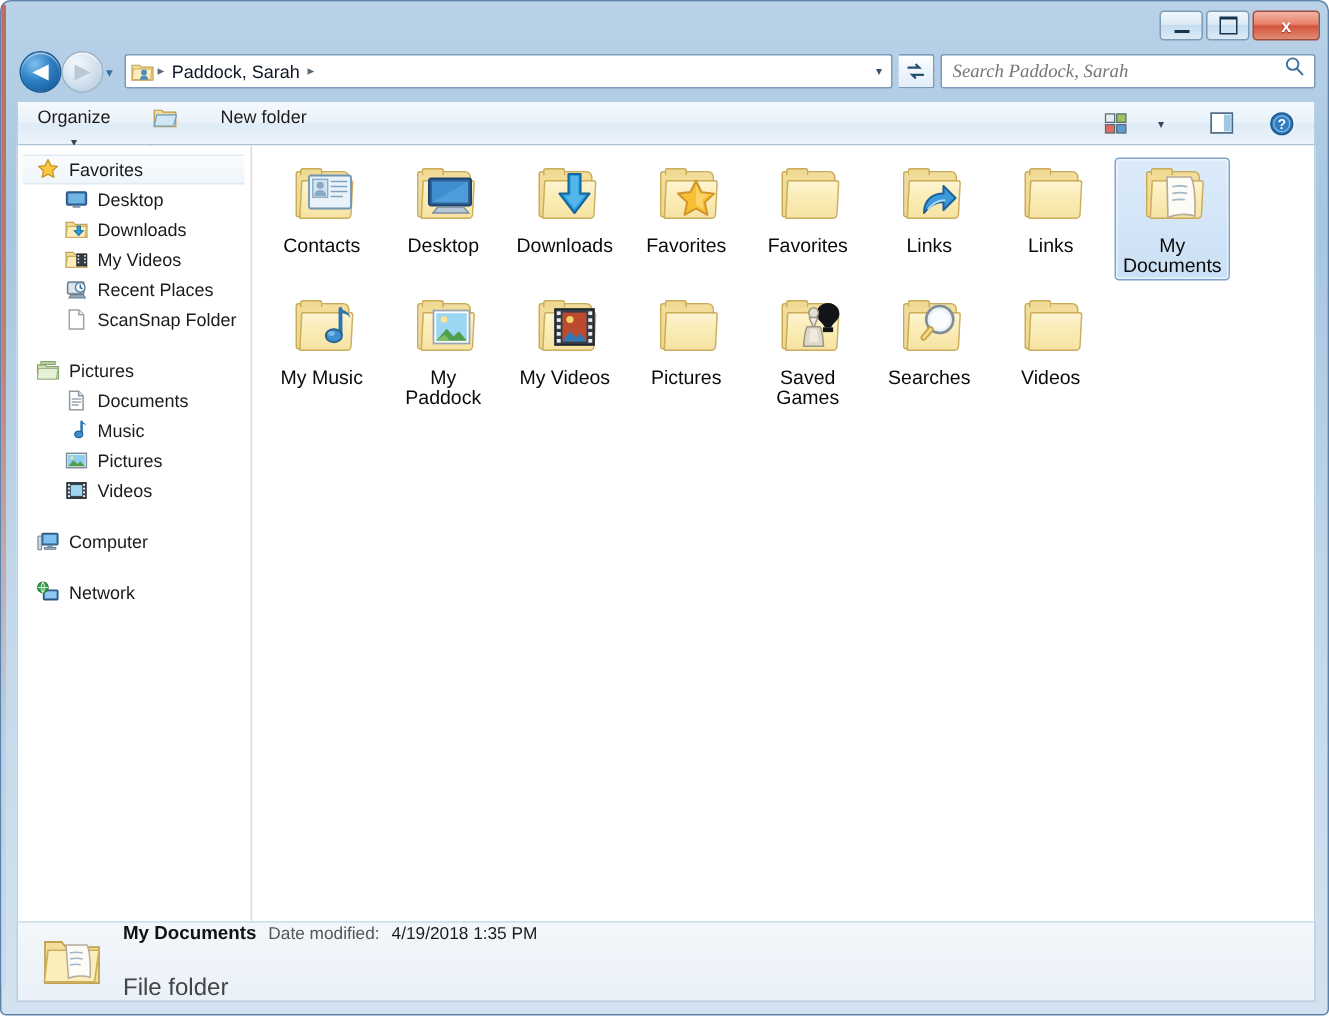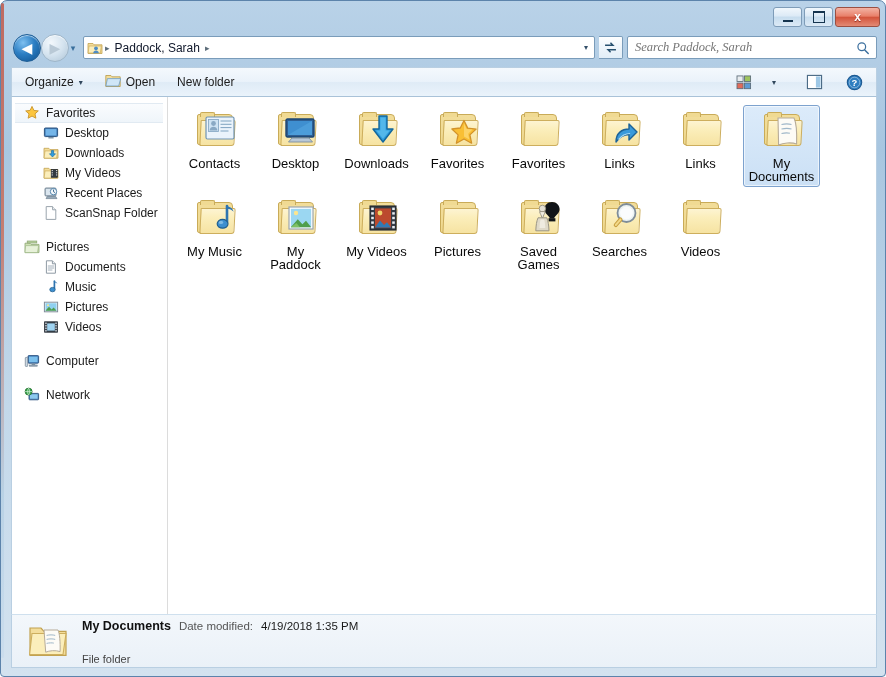--- a/index.html
+++ b/index.html
@@ -187,21 +187,21 @@
   }
   #searchbox {
     position: absolute;
     left: 626px; top: 5px;
     width: 250px; height: 23px;
     box-sizing: border-box;
     background: #ffffff;
     border: 1px solid #7a9cba;
     border-radius: 2px;
     display: flex;
-    align-items: center;
+    align-items: flex-start;
   }
   #search-input {
     border: none;
     outline: none;
     background: transparent;
     font-family: "Liberation Serif", serif;
     font-style: italic;
     font-size: 12.5px;
     color: #7d7d7d;
     padding-left: 7px;
@@ -234,20 +234,21 @@
     gap: 5px;
     height: 22px;
     padding: 0 8px;
     margin-left: 4px;
     font-size: 12px;
     color: #1c1c1c;
     border: 1px solid transparent;
     border-radius: 3px;
     cursor: default;
     white-space: nowrap;
+    flex-direction: column;
   }
   .tb-caret {
     font-size: 8px;
     color: #30475c;
     font-family: "DejaVu Sans", sans-serif;
   }
   #tb-right {
     margin-left: auto;
     display: flex;
     align-items: center;
@@ -369,21 +370,21 @@
   #status-line1 {
     display: flex;
     align-items: baseline;
     gap: 8px;
     line-height: 16px;
   }
   #status-name { font-size: 12.5px; font-weight: bold; color: #111; }
   #status-dm-label { font-size: 11.5px; color: #555; }
   #status-dm-value { font-size: 11.5px; color: #1a1a1a; }
   #status-line2 {
-    font-size: 11px;
+    font-size: 16px;
     color: #444;
     margin-top: 19px;
   }
 
   
   .folder {
     position: absolute;
     left: 6px; top: 4px;
     width: 36px; height: 30px;
   }

